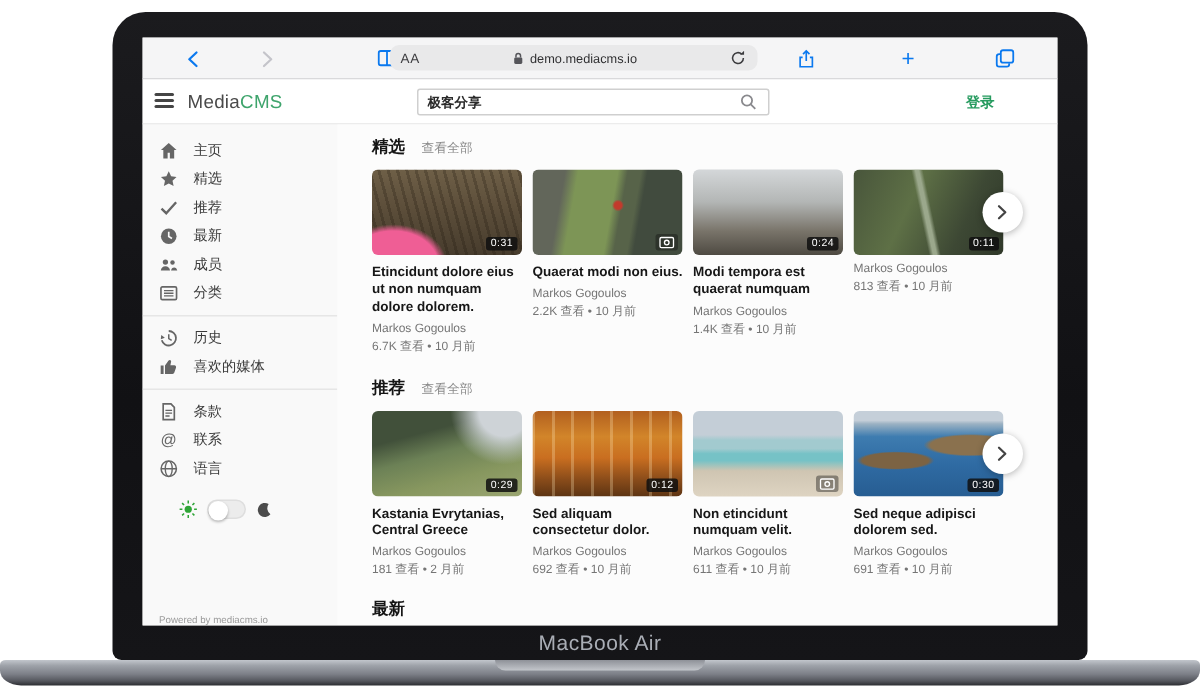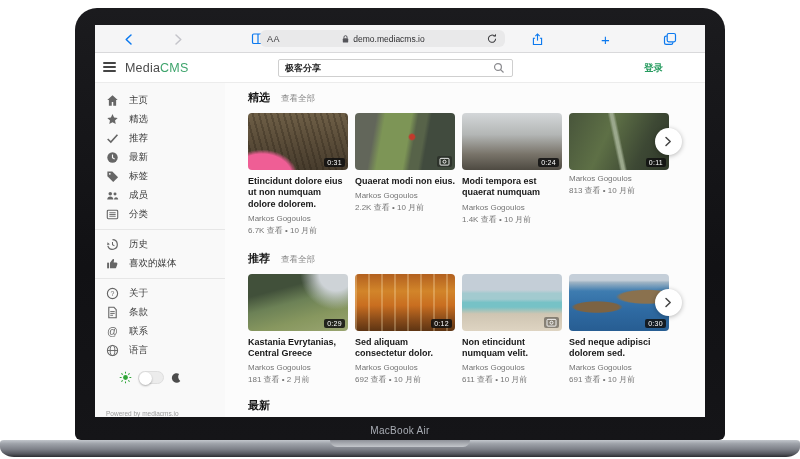--- a/index.html
+++ b/index.html
@@ -5,21 +5,21 @@
   * { margin:0; padding:0; box-sizing:border-box; }
   html,body { width:800px; height:459px; background:#ffffff; font-family:"Liberation Sans", sans-serif; overflow:hidden; }
 
   .stage { position:relative; width:800px; height:353px; }
 
   
   .screen { position:absolute; left:75px; top:8px; width:650px; height:432px;
             background:linear-gradient(180deg,#1b1b1e,#111114 60%,#151518);
             border-radius:22px 22px 6px 6px; padding:17px 20px 23px 20px; }
   .screen-label { position:absolute; bottom:4px; left:0; width:100%; text-align:center;
-                  font-size:10px; color:#a9adb5; letter-spacing:.3px; }
+                  font-size:14px; color:#a9adb5; letter-spacing:.3px; }
   .base { position:absolute; left:0; top:440px; width:800px; height:17px;
           background:linear-gradient(180deg,#c2c6cc 0%,#9ea2a9 22%,#7d8088 55%,#55575e 82%,#2c2d31 100%);
           border-radius:4px 4px 14px 14px / 3px 3px 10px 10px; }
   .base-notch { position:absolute; left:330px; top:0; width:140px; height:7px;
                 background:linear-gradient(180deg,#8e9198,#c3c6cb); border-radius:0 0 8px 8px; }
 
   
   .content { position:relative; width:610px; height:392px; background:#fcfcfc; overflow:hidden;
              font-family:"Liberation Sans", sans-serif; }
 
@@ -212,27 +212,20 @@
           </div>
           <div class="s-item">
             <svg width="13" height="13" viewBox="0 0 14 14">
                 <circle cx="7" cy="7" r="5.6" fill="#666"></circle>
                 <path d="M7 3.8v3.4l2.3 1.4" fill="none" stroke="#f9f9f9" stroke-width="1.2"></path>
               </svg>
             <span class="s-label">最新</span>
           </div>
           <div class="s-item">
             <svg width="13" height="13" viewBox="0 0 14 14">
-                <path d="M1.5 1.5h5.3l6.2 6.3-5.2 5.2-6.3-6.3z" fill="#666"></path>
-                <circle cx="4.1" cy="4.1" r="1" fill="#f9f9f9"></circle>
-              </svg>
-            <span class="s-label">标签</span>
-          </div>
-          <div class="s-item">
-            <svg width="13" height="13" viewBox="0 0 14 14">
                 <circle cx="4.6" cy="5.1" r="1.9" fill="#666"></circle>
                 <circle cx="9.7" cy="5.4" r="1.6" fill="#666"></circle>
                 <path d="M1.3 11.2c.1-1.9 1.5-3.1 3.3-3.1s3.2 1.2 3.3 3.1z" fill="#666"></path>
                 <path d="M8.6 11.2c.2-1.4 1.1-2.3 2.3-2.3 1.1 0 2 .9 2.2 2.3z" fill="#666"></path>
               </svg>
             <span class="s-label">成员</span>
           </div>
           <div class="s-item">
             <svg width="13" height="13" viewBox="0 0 14 14">
                 <rect x="1.4" y="2.4" width="11.2" height="9.2" rx="1" fill="none" stroke="#666" stroke-width="1.2"></rect>
@@ -254,27 +247,20 @@
           <div class="s-item">
             <svg width="13" height="13" viewBox="0 0 14 14">
                 <path d="M1.2 6.1h2.1v6.1H1.2z" fill="#666"></path>
                 <path d="M4.3 12.2h5.4c.6 0 1.1-.4 1.3-1l1.2-3.5c.3-.8-.3-1.7-1.2-1.7H8.2l.5-2.7c.1-.6-.3-1.2-1-1.2-.3 0-.6.2-.8.5L4.3 6.1z" fill="#666"></path>
               </svg>
             <span class="s-label">喜欢的媒体</span>
           </div>
 
           <div class="s-div"></div>
 
-          <div class="s-item">
-            <svg width="13" height="13" viewBox="0 0 14 14">
-                <circle cx="7" cy="7" r="5.5" fill="none" stroke="#666" stroke-width="1.2"></circle>
-                <text x="7" y="9.7" font-size="7.5" text-anchor="middle" fill="#666" font-family="Liberation Sans, sans-serif">?</text>
-              </svg>
-            <span class="s-label">关于</span>
-          </div>
           <div class="s-item">
             <svg width="13" height="13" viewBox="0 0 14 14">
                 <path d="M3 1.4h5.6L11 3.9v8.7H3z" fill="none" stroke="#666" stroke-width="1.2"></path>
                 <path d="M4.6 6h4.8M4.6 8h4.8M4.6 10h3" stroke="#666" stroke-width="1"></path>
               </svg>
             <span class="s-label">条款</span>
           </div>
           <div class="s-item">
             <svg width="13" height="13" viewBox="0 0 14 14">
                 <text x="7" y="10.6" font-size="11.5" text-anchor="middle" fill="#666" font-family="Liberation Sans, sans-serif">@</text>

